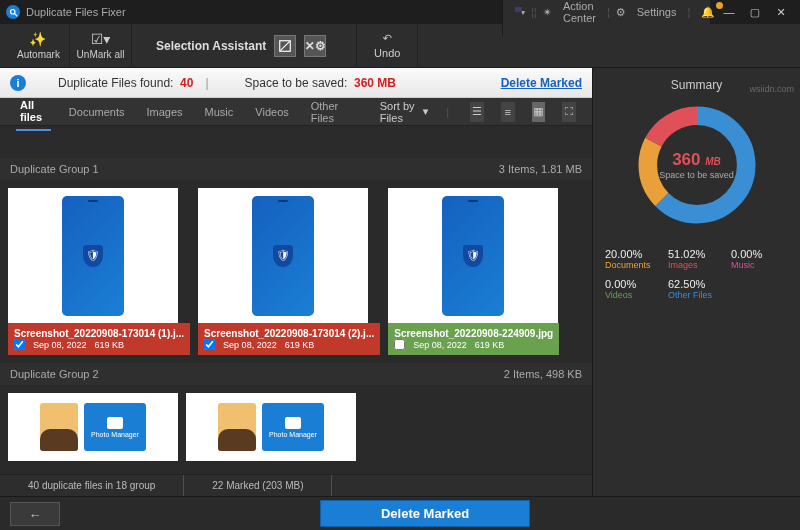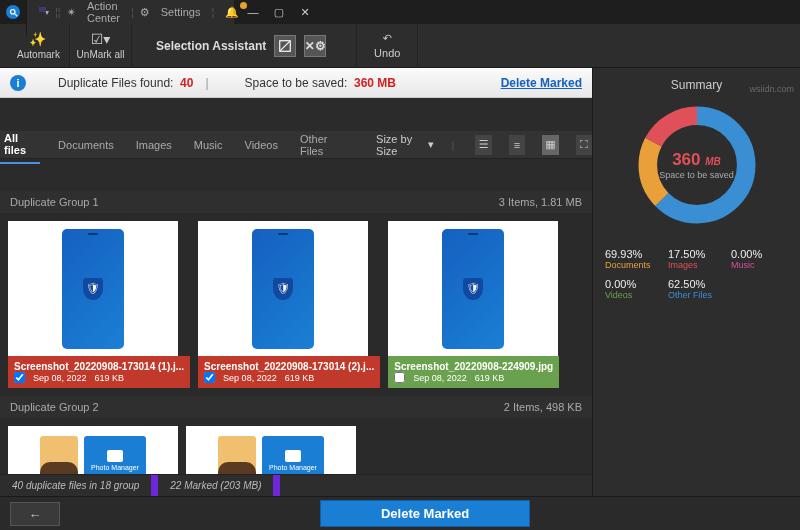--- a/index.html
+++ b/index.html
@@ -23,21 +23,21 @@
 .toolbar .sa .sq { width:22px; height:22px; background:#555; border:1px solid #777; display:flex; align-items:center; justify-content:center; cursor:pointer; }
 .toolbar .undo { margin-left:30px; width:62px; height:44px; display:flex; flex-direction:column; align-items:center; justify-content:center; gap:2px; cursor:pointer; border-left:1px solid #222; border-right:1px solid #222; }
 .main { display:flex; height:calc(530px - 24px - 44px - 34px); }
 .left { flex:1; display:flex; flex-direction:column; min-width:0; }
 .notice { height:30px; background:linear-gradient(#fafafa,#e8e8e8); display:flex; align-items:center; padding:0 10px; color:#333; font-size:12px; border-bottom:1px solid #ccc; }
 .notice .info { width:16px; height:16px; border-radius:50%; background:#1a7fd4; color:#fff; display:flex; align-items:center; justify-content:center; font-weight:700; font-size:11px; margin-right:8px; }
 .notice b { font-weight:400;margin-left:24px; }
 .notice .red { color:#d32020; font-weight:700; }
 .notice .sep2 { margin:0 12px; color:#999; }
 .notice .link { margin-left:auto; color:#1560c0; font-weight:700; text-decoration:underline; cursor:pointer; }
-.tabs { height:28px; background:#333; display:flex; align-items:center; padding:0 0; gap:14px; font-size:11px; border-bottom:1px solid #222;margin-top:33px; }
+.tabs { height:28px; background:#333; display:flex; align-items:center; padding:0 16px; gap:14px; font-size:11px; border-bottom:1px solid #222; }
 .tabs .tab { cursor:pointer; padding:6px 4px; color:#aaa; }
 .tabs .tab.active { color:#fff; border-bottom:2px solid #4a90e2; font-weight:700; }
 .tabs .spacer { flex:1; }
 .tabs .sort { display:flex; align-items:center; gap:4px; cursor:pointer; color:#ccc; }
 .tabs .vbtn { width:20px; height:20px; background:#444; display:flex; align-items:center; justify-content:center; cursor:pointer; margin-left:3px; }
 .tabs .vbtn.active { background:#666; }
 .groups { flex:1; overflow:auto; background:#2a2a2a;margin-top:32px; }
 .group-h { height:22px; display:flex; align-items:center; padding:0 10px; background:#2f2f2f; color:#aaa; font-size:11px; }
 .group-h .gi { margin-left:auto;text-align:right; }
 .thumbs { display:flex; gap:8px; padding:8px; }
@@ -52,21 +52,21 @@
 .thumb .cap input { width:11px; height:11px; }
 .cap.red { background:#c0392b; }
 .cap.green { background:#6aa14e; }
 .thumb2 .imgbox { height:68px; }
 .thumb2 .phone2 { width:120px; height:58px; background:#fff; display:flex; align-items:center; justify-content:center; gap:6px; }
 .thumb2 .deer { width:38px; height:48px; background:#f0c070; border-radius:3px; position:relative; overflow:hidden; }
 .thumb2 .deer::after { content:""; position:absolute; bottom:0; width:100%; height:22px; background:#5a3a20; border-radius:10px 10px 0 0; }
 .thumb2 .pm { width:62px; height:48px; background:#1a7fd4; border-radius:3px; display:flex; flex-direction:column; align-items:center; justify-content:center; color:#fff; font-size:7px; gap:2px; }
 .thumb2 .pm .pmic { width:16px; height:12px; background:#fff; border-radius:2px; }
 .status { height:22px; background:#2d2d2d; border-top:1px solid #222; display:flex; align-items:center; font-size:10px; color:#bbb; }
-.status .cell { padding:0 12px; border-right:7px solid #6d28d9; height:100%; display:flex; align-items:center;font-style:italic; }
+.status .cell { padding:0 28px; border-right:1px solid #6d28d9; height:100%; display:flex; align-items:center; }
 .right { width:208px; background:#2d2d2d; border-left:1px solid #1a1a1a; padding:10px 12px; }
 .right .sh { text-align:center; font-size:12px; color:#ccc; margin-bottom:8px; }
 .donut-wrap { position:relative; width:130px; height:130px; margin:8px auto 12px; }
 .donut-wrap svg { width:130px; height:130px; transform:rotate(-90deg); }
 .donut-center { position:absolute; inset:0; display:flex; flex-direction:column; align-items:center; justify-content:center; color:#ccc; }
 .donut-center .big { font-size:17px; color:#e05058; font-weight:600; }
 .donut-center .big small { font-size:10px;font-style:italic; }
 .donut-center .sml { font-size:9px; color:#aaa; text-align:right; }
 .stats { display:grid; grid-template-columns:1fr 1fr 1fr; gap:8px 6px; margin-top:18px; }
 .stat .pct { color:#eee; font-size:11px; }
@@ -83,20 +83,21 @@
 </head>
 <body>
 
 <div class="titlebar">
   <div class="logo">
     <svg viewBox="0 0 24 24" fill="#fff">
         <circle cx="10" cy="10" r="6" stroke="#fff" stroke-width="3" fill="none"></circle>
         <line x1="15" y1="15" x2="22" y2="22" stroke="#fff" stroke-width="3"></line>
       </svg>
   </div>
+  <div class="title">Duplicate Files Fixer</div>
   <div class="right">
     <div class="flag"></div>
     <span style="font-size:8px">▾</span>
     <span class="sep">¦¦</span>
     <span>✴</span>
     <span class="tbtn">Action Center</span>
     <span class="sep">¦</span>
     <span>⚙</span>
     <span class="tbtn">Settings</span>
     <span class="sep">¦</span>
@@ -149,21 +150,21 @@
     </div>
     <div class="tabs">
       <span class="tab active">All files</span>
       <span class="tab">Documents</span>
       <span class="tab">Images</span>
       <span class="tab">Music</span>
       <span class="tab">Videos</span>
       <span class="tab">Other Files</span>
       <div class="spacer"></div>
       <div class="sort">
-        <span>Size by Size</span>
+        <span>Sort by Files</span>
         <span>▾</span>
       </div>
       <span style="color:#555;margin:0 4px">|</span>
       <div class="vbtn">
           <span>☰</span>
         </div>
       <div class="vbtn">
           <span>≡</span>
         </div>
       <div class="vbtn active">
@@ -264,25 +265,25 @@
         <circle cx="21" cy="21" r="15.9" fill="none" stroke="#e9a03a" stroke-width="6" stroke-dasharray="20 80" stroke-dashoffset="-62.5"></circle>
         <circle cx="21" cy="21" r="15.9" fill="none" stroke="#e05058" stroke-width="6" stroke-dasharray="17.5 82.5" stroke-dashoffset="-82.5"></circle>
       </svg>
       <div class="donut-center">
         <div class="big"><span>360</span> <small>MB</small></div>
         <div class="sml">Space to be saved</div>
       </div>
     </div>
     <div class="stats">
       <div class="stat">
-          <div class="pct">69.93%</div>
+          <div class="pct">20.00%</div>
           <div class="cat c-doc">Documents</div>
         </div>
       <div class="stat">
-          <div class="pct">17.50%</div>
+          <div class="pct">51.02%</div>
           <div class="cat c-img">Images</div>
         </div>
       <div class="stat">
           <div class="pct">0.00%</div>
           <div class="cat c-mus">Music</div>
         </div>
       <div class="stat">
           <div class="pct">0.00%</div>
           <div class="cat c-vid">Videos</div>
         </div>

